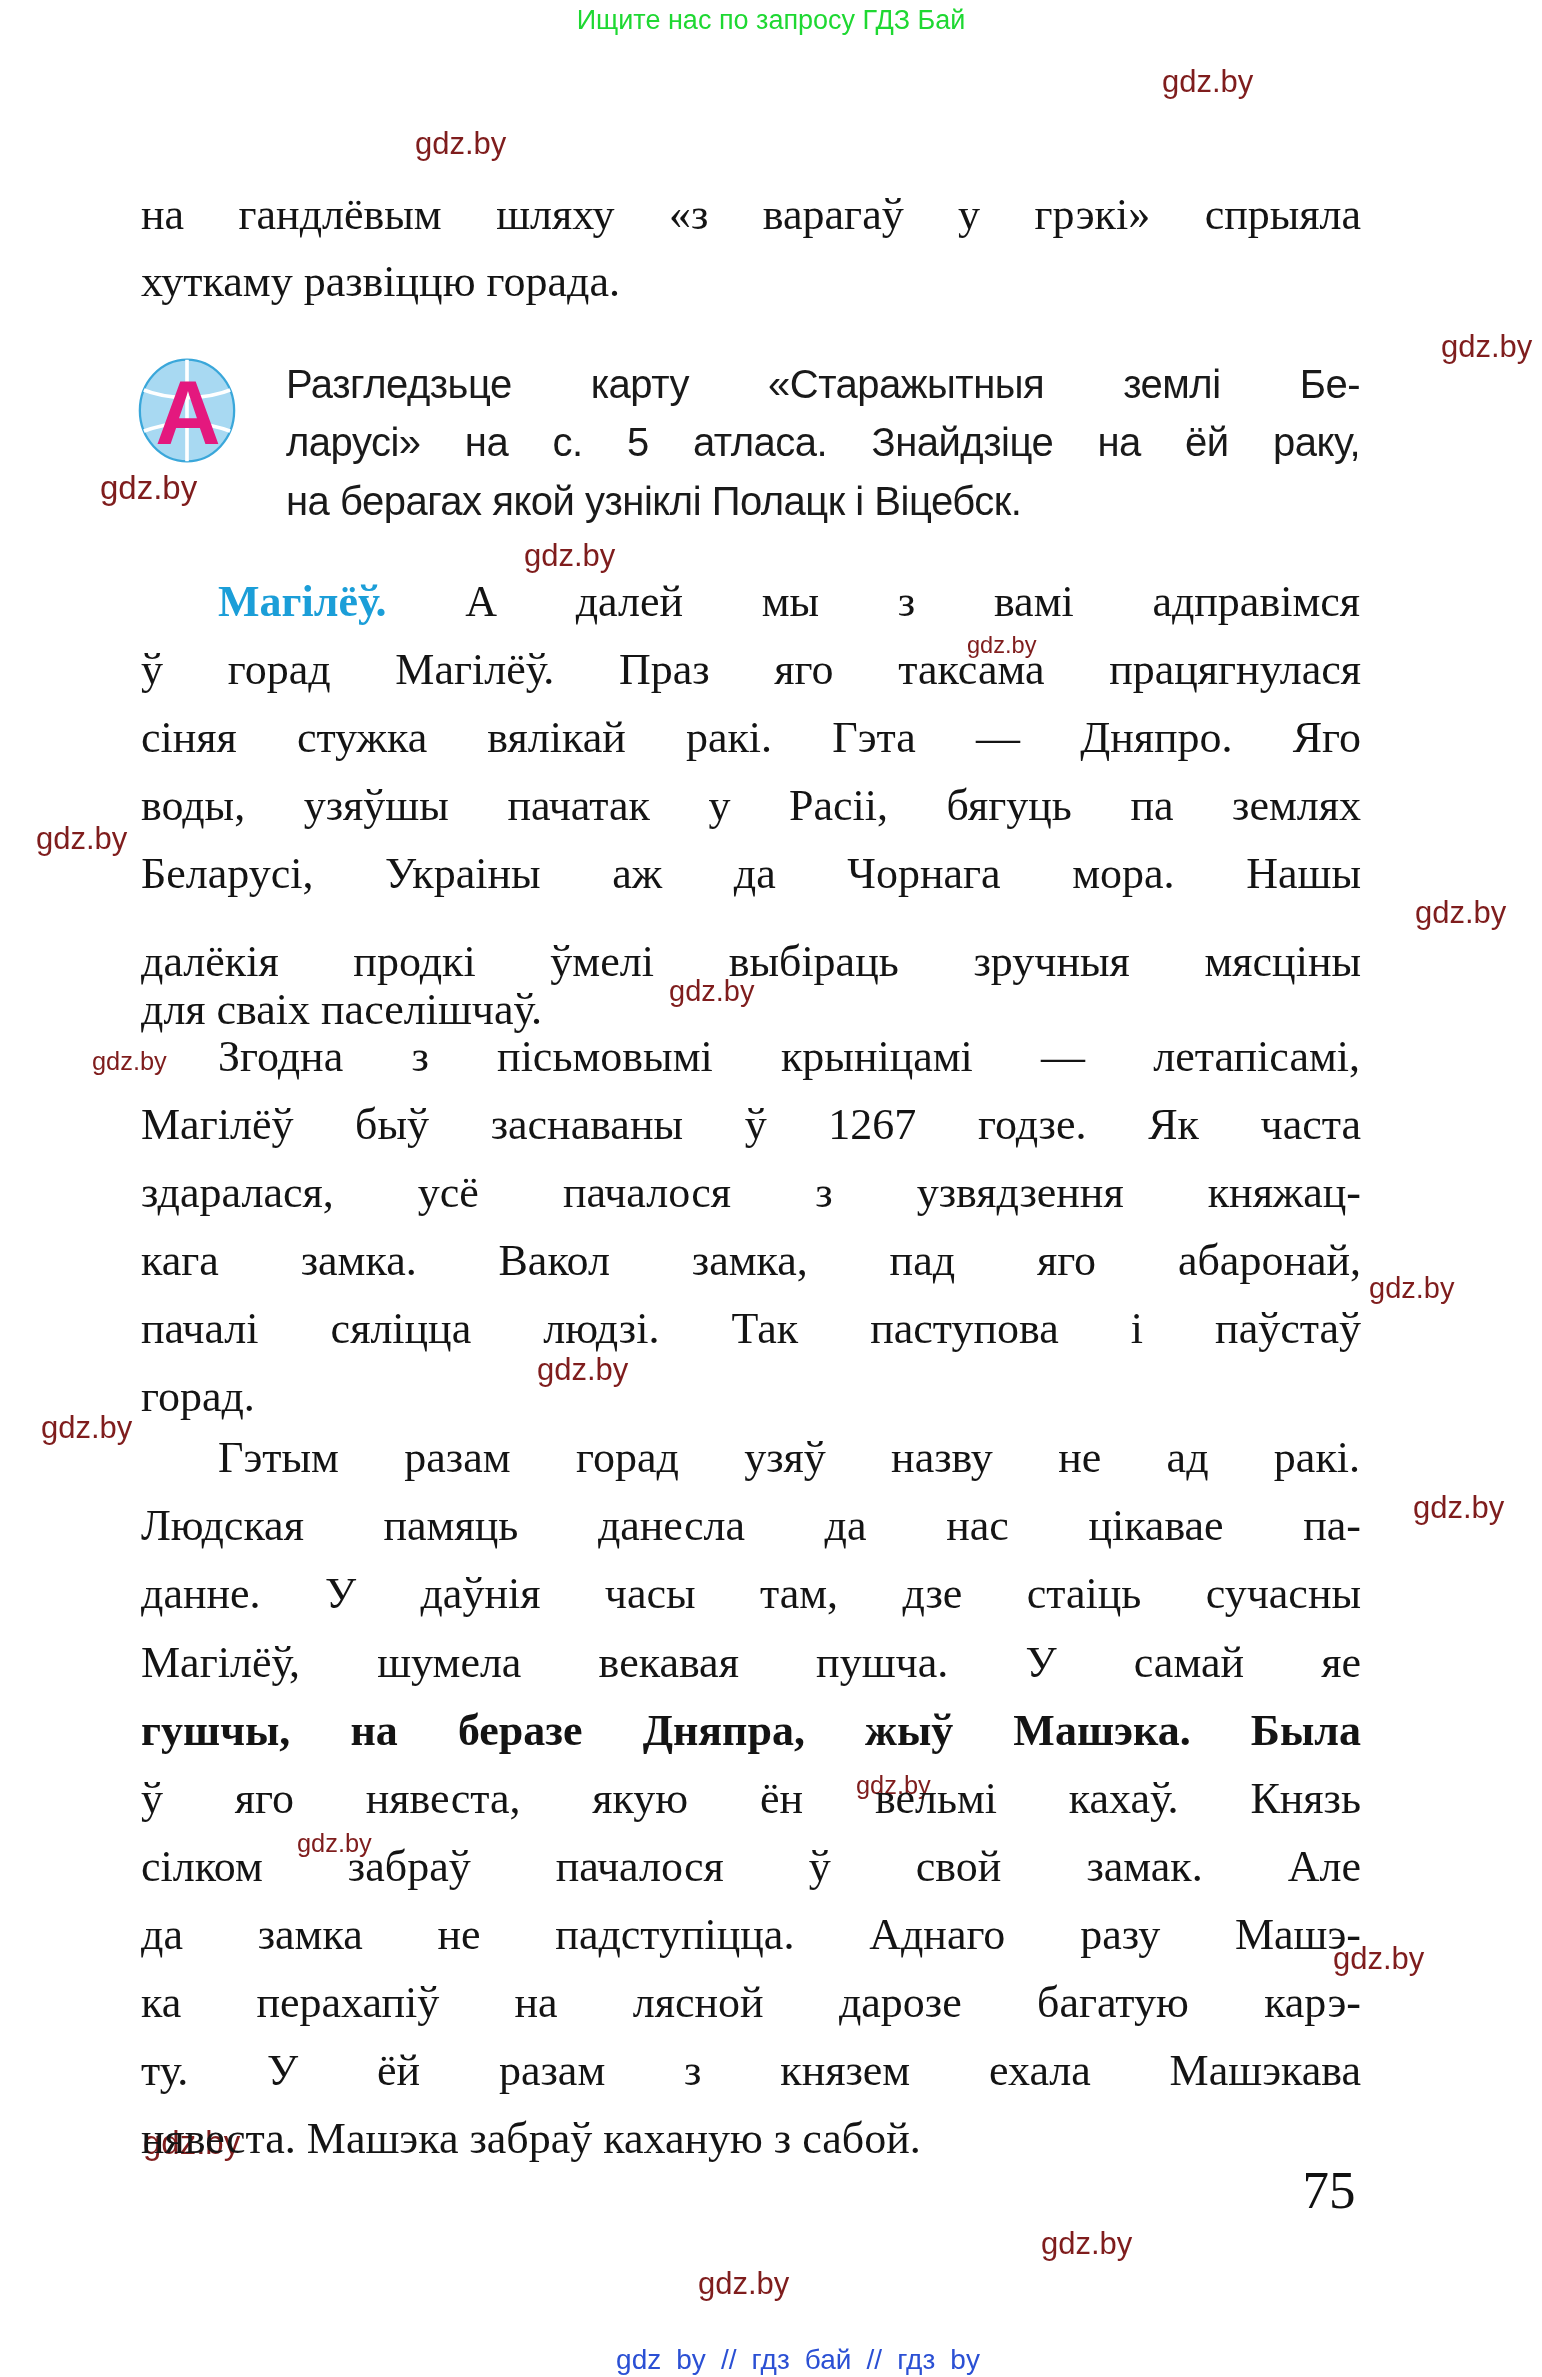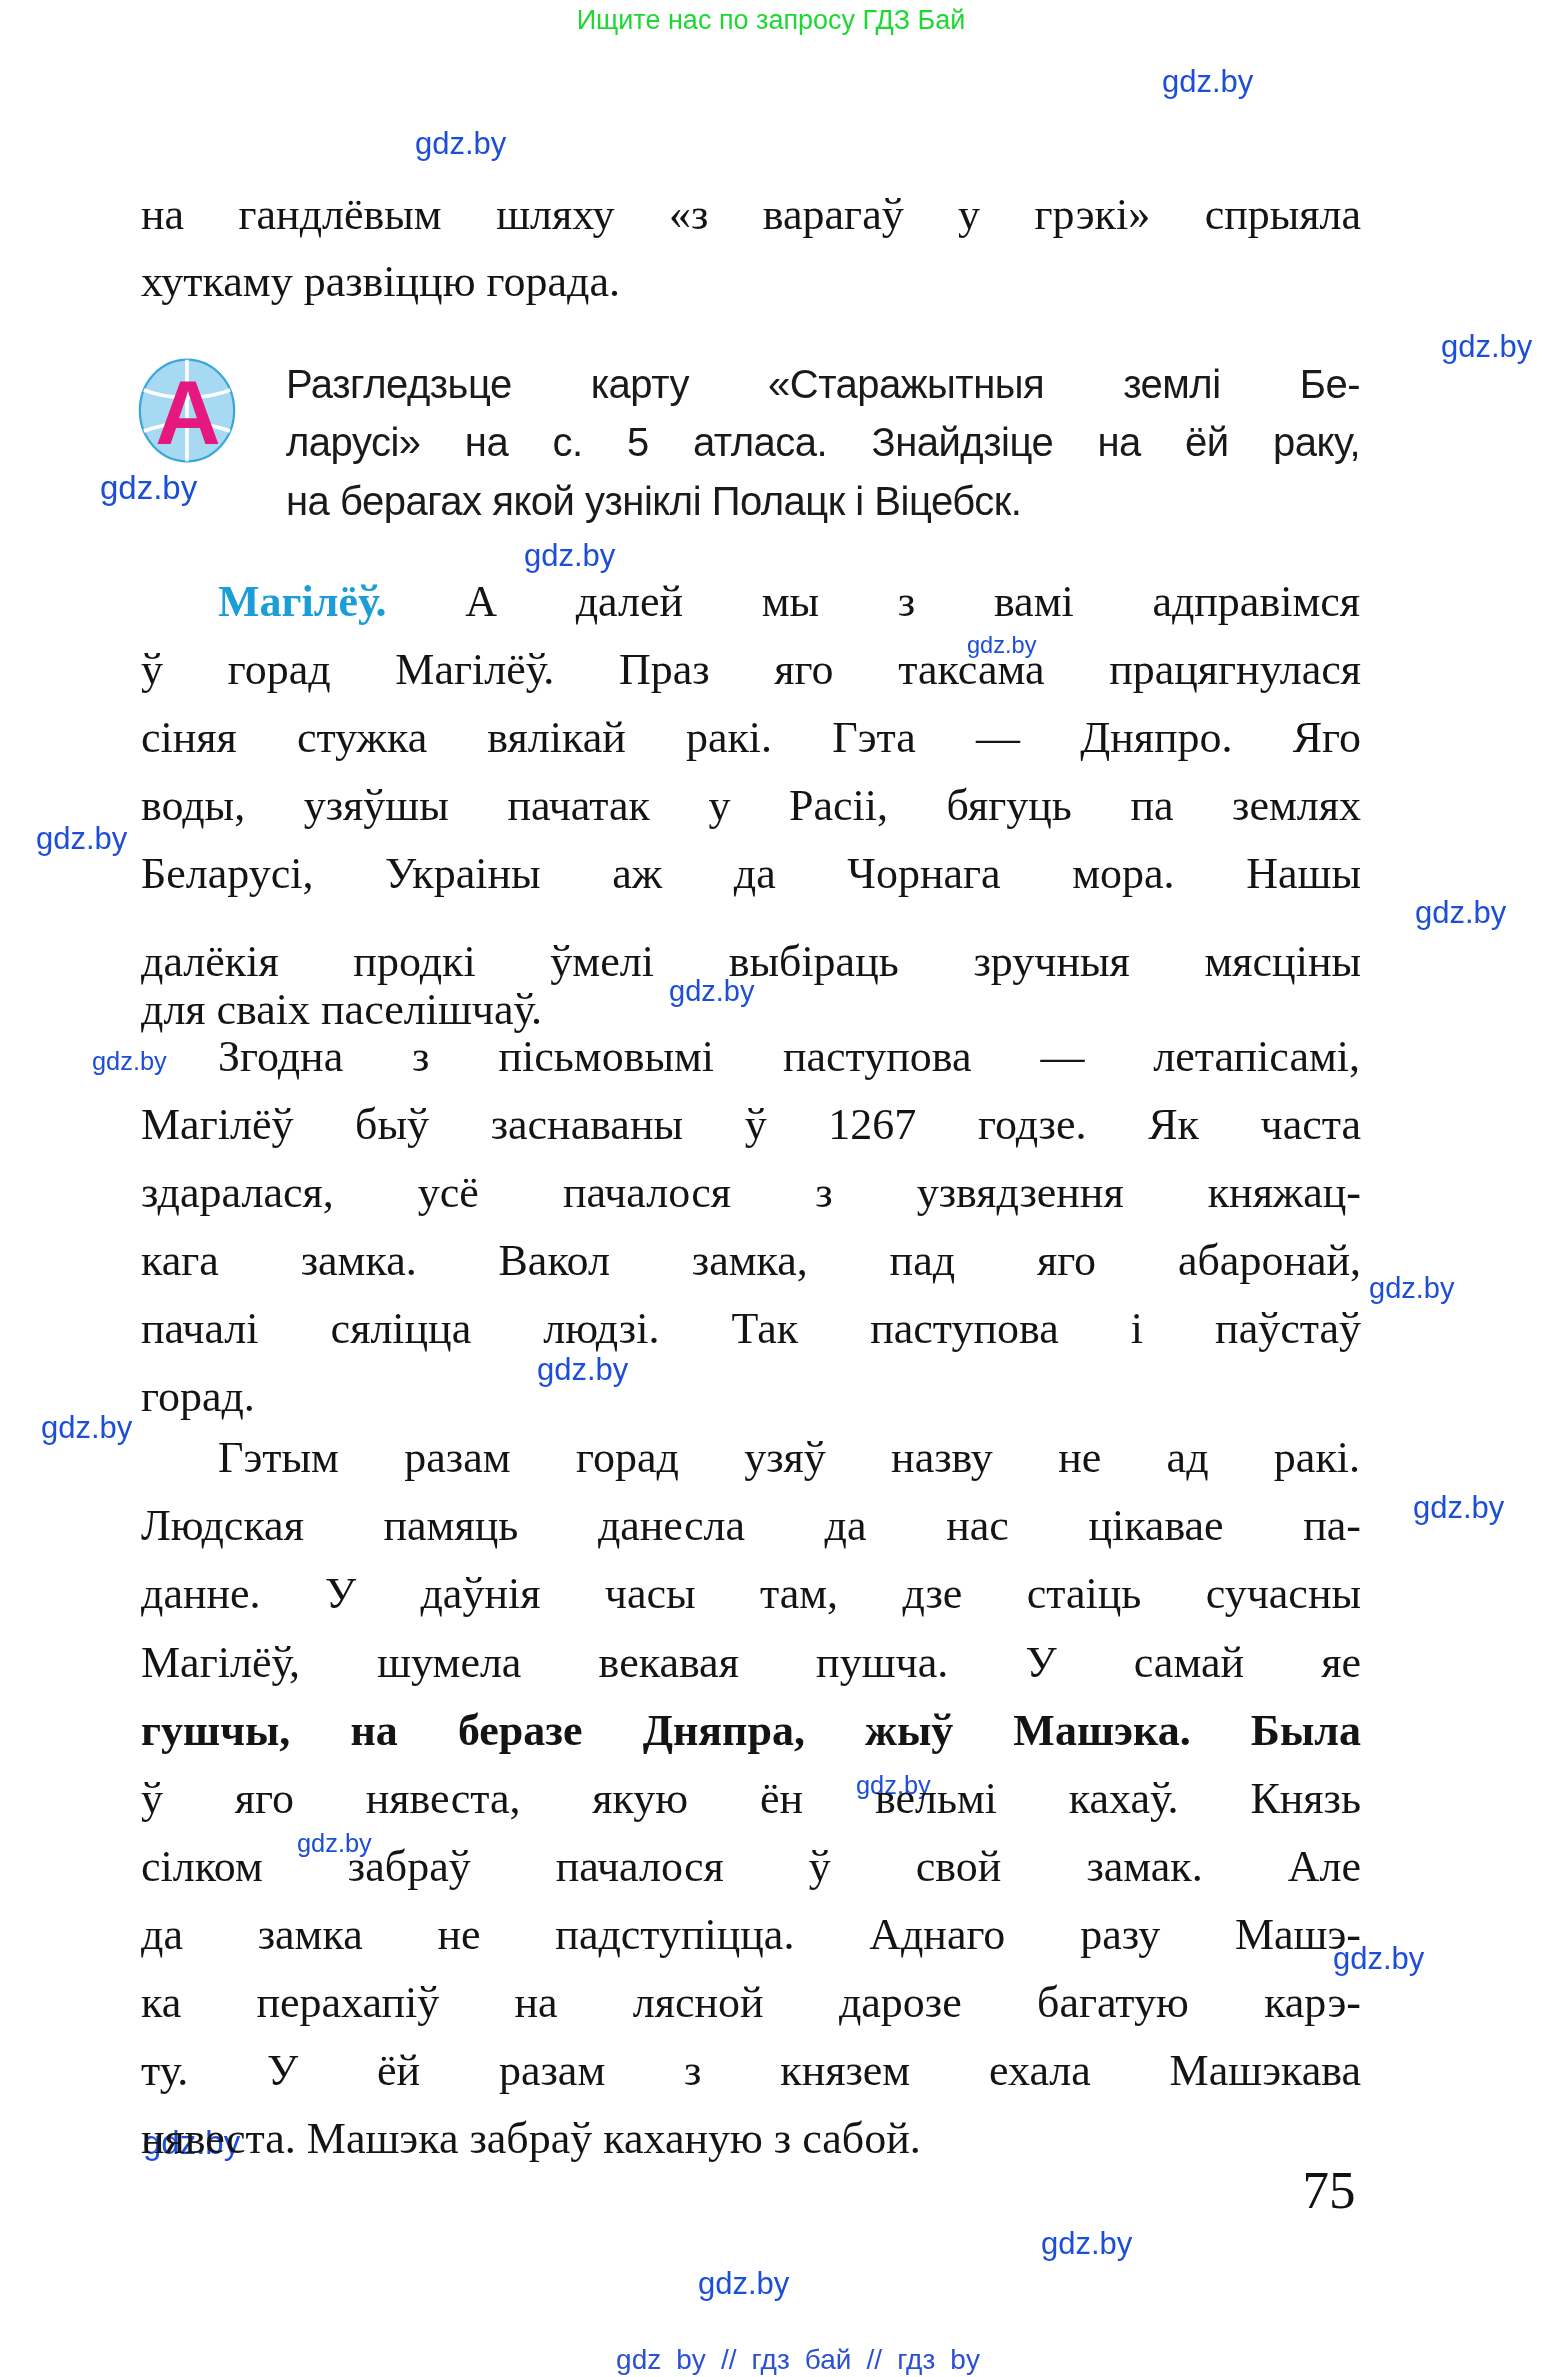--- a/index.html
+++ b/index.html
@@ -17,21 +17,21 @@
     left:0;top:5.4px;width:100%;
     text-align:center;
     font-family:"Liberation Sans", sans-serif;
     font-size:27px;line-height:31px;
     color:#1ed832;
   }
   
   .wm{
     position:absolute;
     font-family:"Liberation Sans", sans-serif;
-    color:#1d4ed8;
+    color:#7f1d1d;
     white-space:nowrap;
     line-height:1.1;
   }
   
   .bline{
     position:absolute;
     left:141px;width:1220px;
     font-family:"Liberation Serif", serif;
     font-size:44px;
     line-height:68px;
@@ -145,21 +145,21 @@
     </div>
     <div class="bline jl" style="top:636px;">ў горад Магілёў. Праз яго таксама працягнулася</div>
     <div class="bline jl" style="top:704px;">сіняя стужка вялікай ракі. Гэта — Дняпро. Яго</div>
     <div class="bline jl" style="top:772px;">воды, узяўшы пачатак у Расіі, бягуць па землях</div>
     <div class="bline jl" style="top:840px;">Беларусі, Украіны аж да Чорнага мора. Нашы</div>
     <div class="bline jl" style="top:928px;">далёкія продкі ўмелі выбіраць зручныя мясціны</div>
     <div class="bline ll" style="top:976px;">для сваіх паселішчаў.</div>
   </div>
 
   <div>
-    <div class="bline ind jl" style="top:1023px;">Згодна з пісьмовымі паступова — летапісамі,</div>
+    <div class="bline ind jl" style="top:1023px;">Згодна з пісьмовымі крыніцамі — летапісамі,</div>
     <div class="bline jl" style="top:1091px;">Магілёў быў заснаваны ў 1267 годзе. Як часта</div>
     <div class="bline jl" style="top:1159px;">здаралася, усё пачалося з узвядзення княжац-</div>
     <div class="bline jl" style="top:1227px;">кага замка. Вакол замка, пад яго абаронай,</div>
     <div class="bline jl" style="top:1295px;">пачалі сяліцца людзі. Так паступова і паўстаў</div>
     <div class="bline ll" style="top:1363px;">горад.</div>
   </div>
 
   <div>
     <div class="bline ind jl" style="top:1424px;">Гэтым разам горад узяў назву не ад ракі.</div>
     <div class="bline jl" style="top:1492px;">Людская памяць данесла да нас цікавае па-</div>

